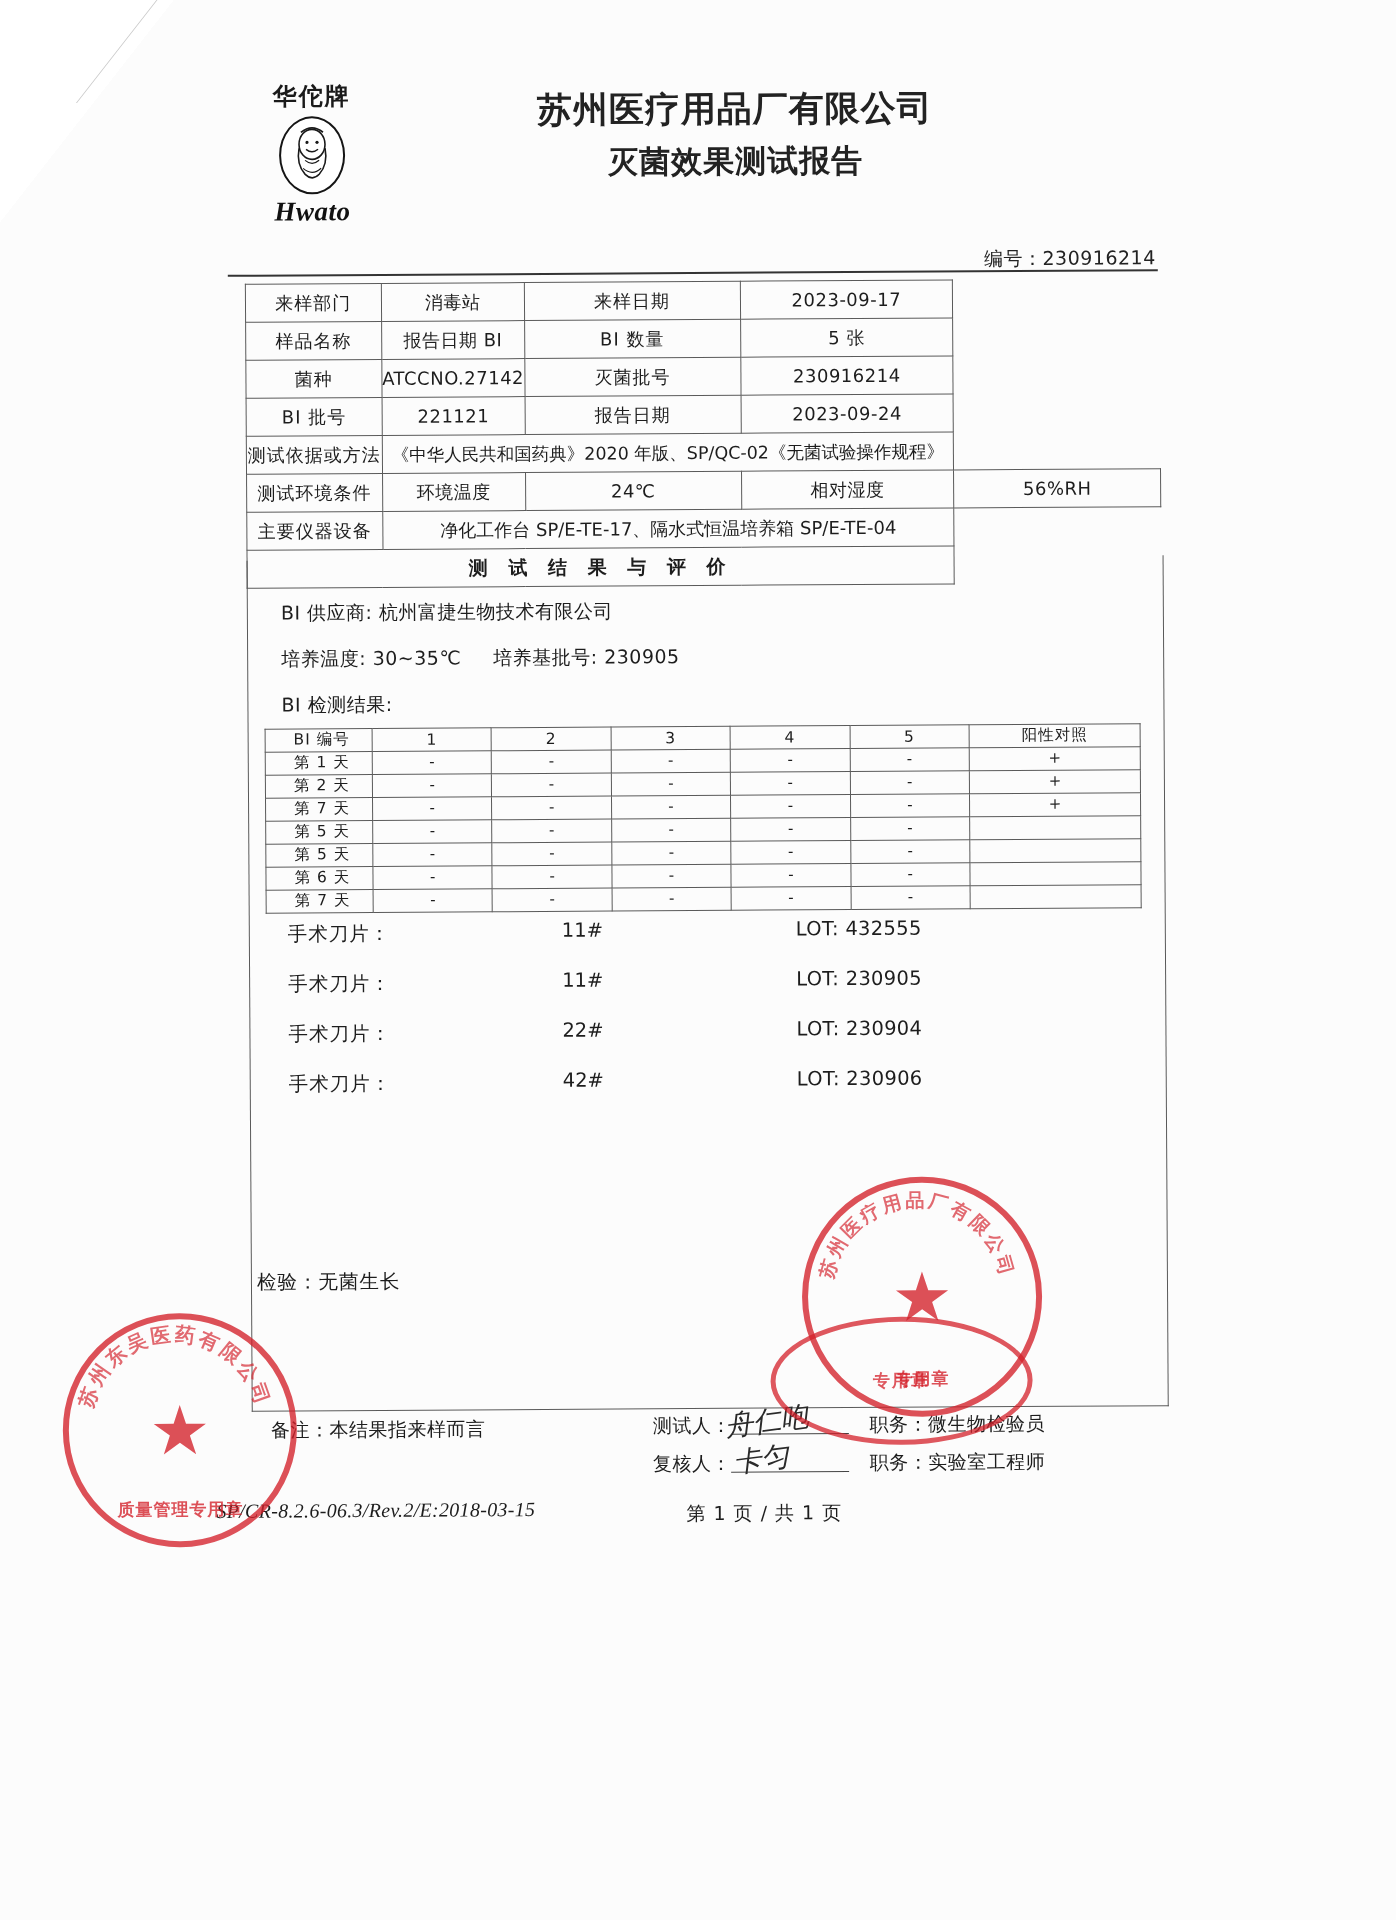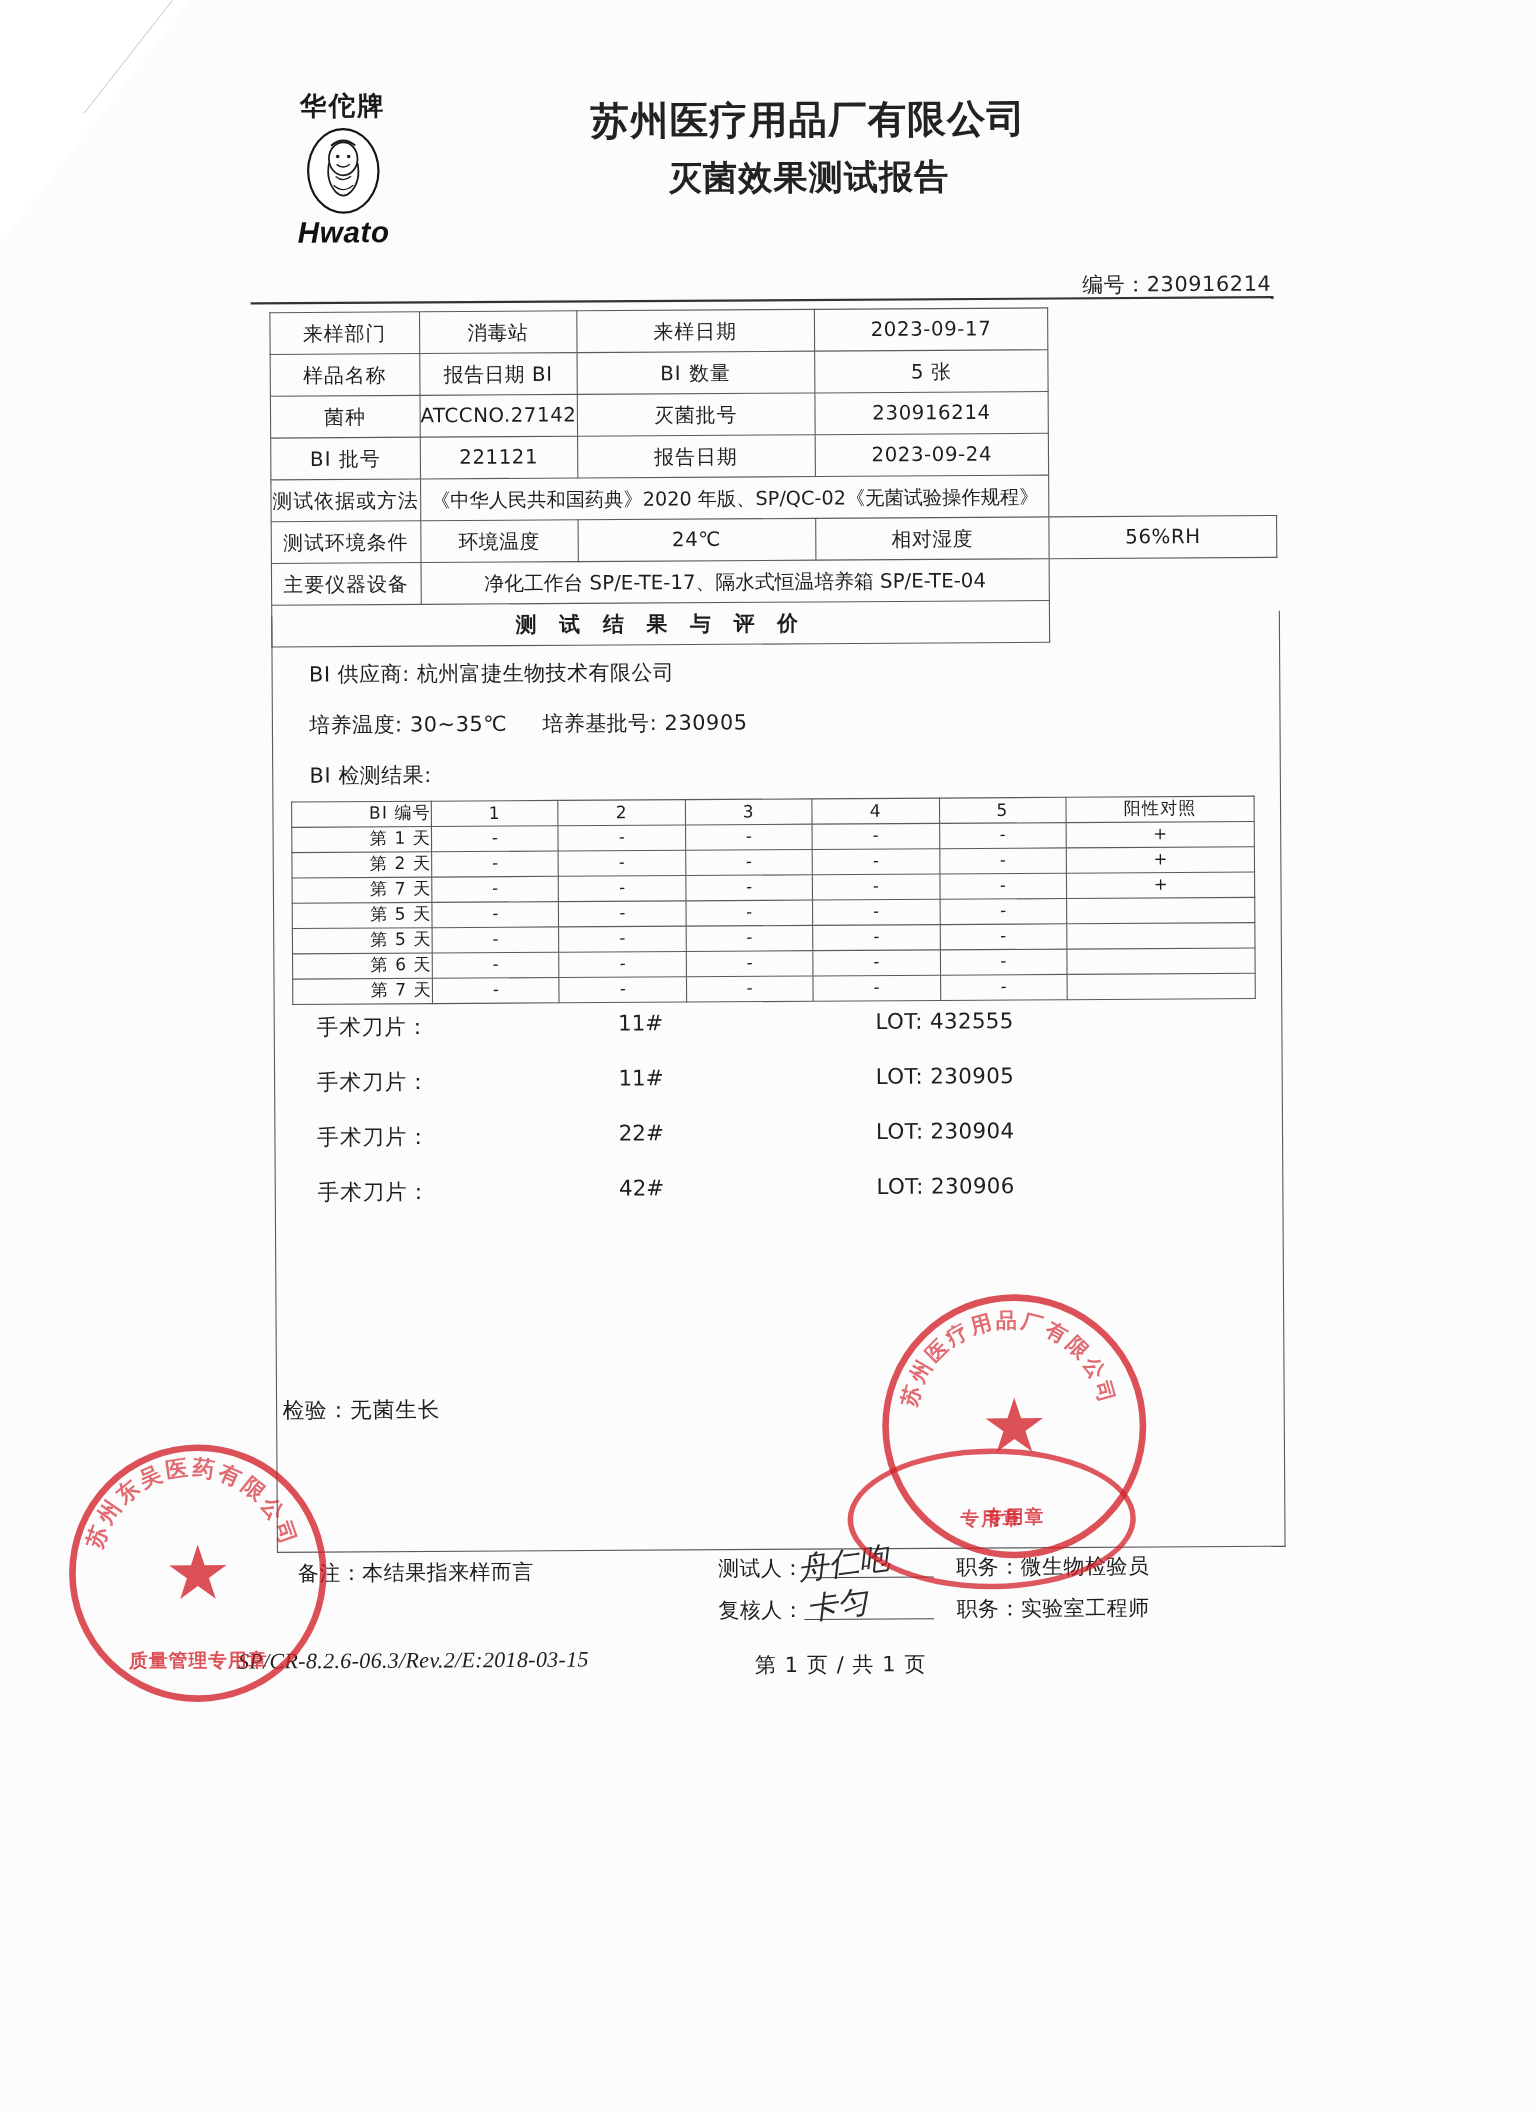--- a/index.html
+++ b/index.html
@@ -41,21 +41,21 @@
     font-size:24px;font-weight:bold;letter-spacing:2px;
     color:#1a1a1a;
   }
   .logo-oval{
     width:62px;height:74px;margin:4px auto 2px auto;
     border:2.5px solid #151515;border-radius:50%;
     position:relative;overflow:hidden;background:#fff;
   }
   .logo-oval svg{position:absolute;left:0;top:0;}
   .logo-en{
-    font-family:Liberation Sans, sans-serif;
+    font-family:Liberation Serif, serif;
     font-size:27px;font-weight:bold;font-style:italic;
     letter-spacing:0.5px;color:#111;
   }
   .titles{position:absolute;left:430px;top:8px;width:620px;text-align:center;}
   .title-1{
     font-family:"DejaVu Sans","Liberation Sans",sans-serif;
     font-size:35px;font-weight:bold;letter-spacing:1px;color:#222;
   }
   .title-2{
     font-family:"DejaVu Sans","Liberation Sans",sans-serif;
@@ -109,21 +109,21 @@
     position:absolute;left:16px;top:168px;width:876px;
     border-collapse:collapse;
     font-family:"DejaVu Sans","Liberation Sans",sans-serif;
     font-size:15.5px;color:#1d1d1d;
   }
   .bigrid td,.bigrid th{
     border:1px solid #5a5a5a;
     height:20px;padding:0 0 1px 0;
     text-align:center;font-weight:normal;
   }
-  .bigrid .daycol{width:100px;text-align:right;padding-left:26px;letter-spacing:1px;}
+  .bigrid .daycol{width:100px;text-align:center;padding-left:6px;letter-spacing:1px;}
   .bigrid .hdr{letter-spacing:1px;}
   .bigrid .ctrl{width:170px;}
   .mark{font-size:15px;font-weight:bold;line-height:1;}
   
   .blades{position:absolute;left:16px;top:360px;width:880px;}
   .blade-row{
     position:relative;height:50px;
     font-family:"DejaVu Sans","Liberation Sans",sans-serif;
     font-size:19.5px;color:#1d1d1d;
   }

